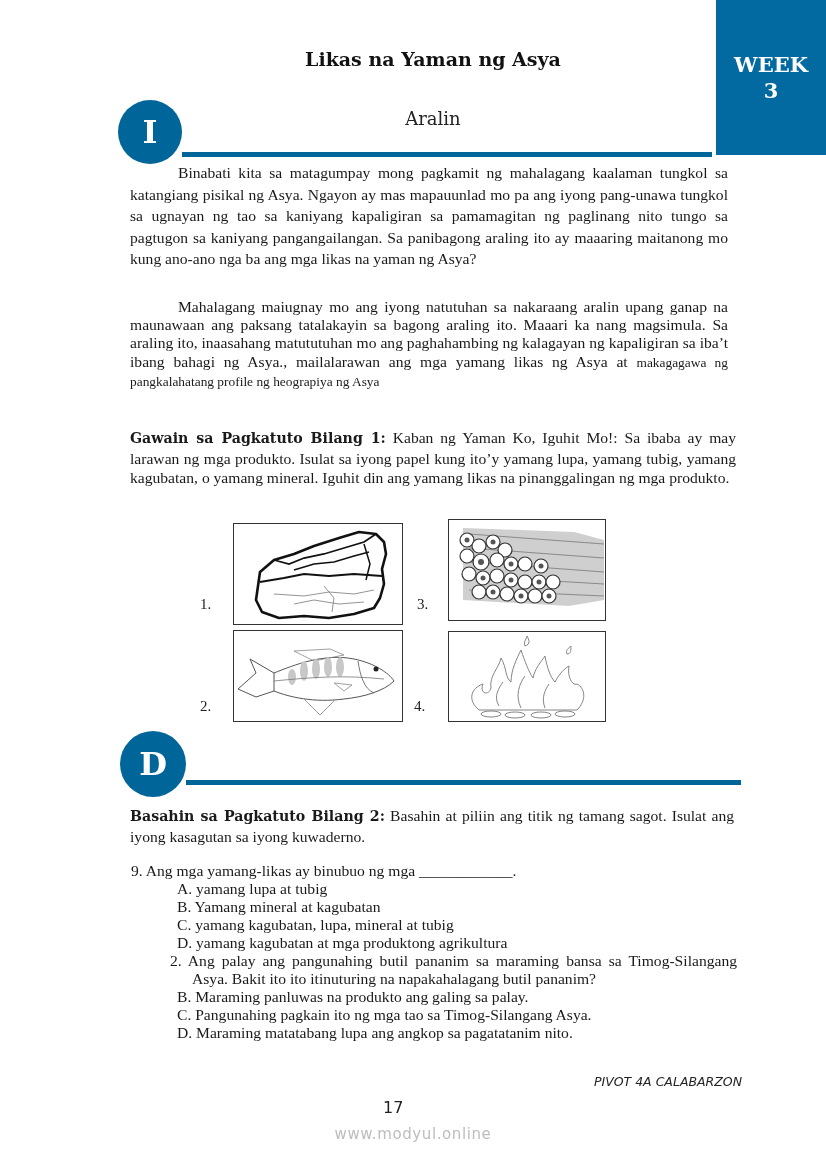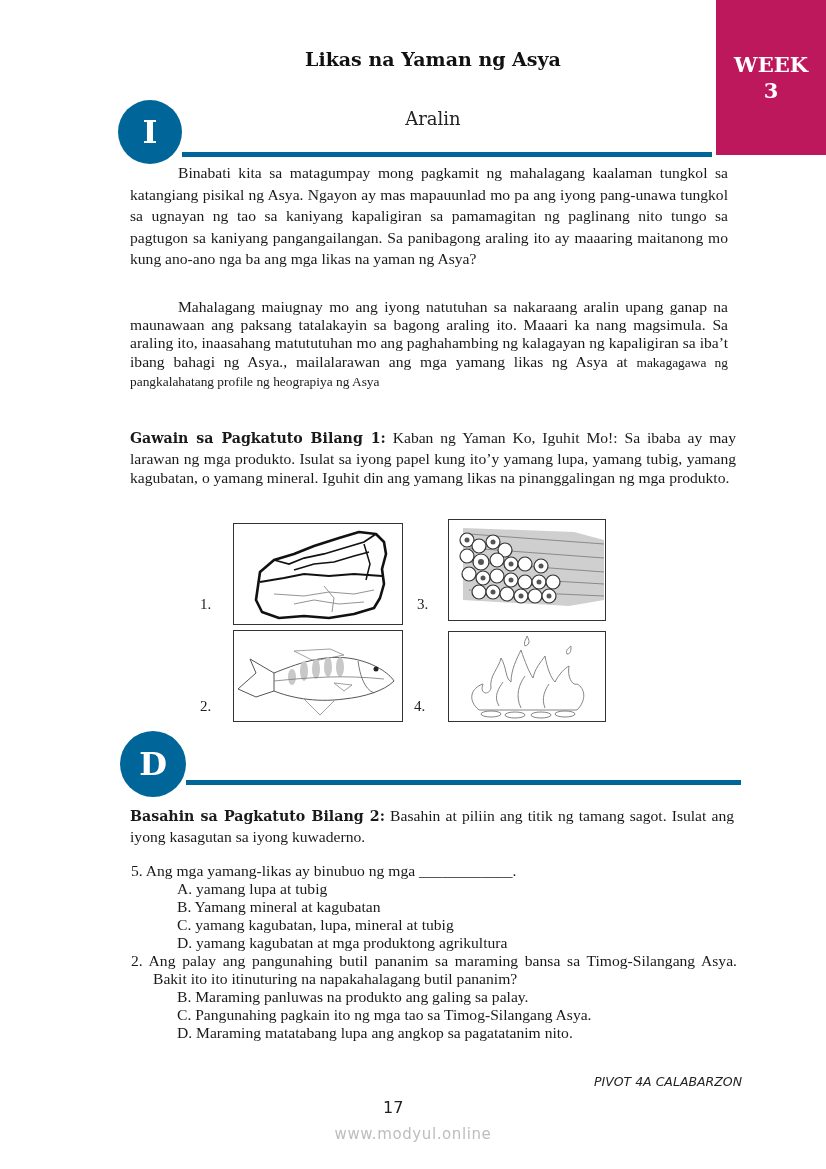--- a/index.html
+++ b/index.html
@@ -1,21 +1,21 @@
 <!DOCTYPE html>
 <html><head>
 <meta charset="utf-8">
 <style>
   * { box-sizing: border-box; margin: 0; padding: 0; }
   html, body { width: 826px; height: 1169px; background: #ffffff; overflow: hidden; }
   body { position: relative; font-family: "DejaVu Serif", serif; color: #1a1a1a; }
 
   .week-tab {
     position: absolute; left: 716px; top: 0; width: 110px; height: 155px;
-    background: #be185d; color: #fff; text-align: center;
+    background: #0369a1; color: #fff; text-align: center;
     font-family: "DejaVu Serif", serif; font-weight: bold; font-size: 21px; line-height: 26px;
     padding-top: 52px;
   }
   .title {
     position: absolute; left: 0; width: 826px; top: 48px; text-align: center;
     font-size: 19px; font-weight: bold; font-family: "DejaVu Serif", serif; color: #111;
     padding-left: 40px;
   }
   .subtitle {
     position: absolute; left: 0; width: 826px; top: 108px; text-align: center;
@@ -52,21 +52,21 @@
   .num {
     position: absolute; font-family: "Liberation Serif", serif; font-size: 15px; color: #222;
   }
 
   .q {
     position: absolute; left: 131px; width: 606px;
     font-family: "Liberation Serif", serif; font-size: 15.6px; line-height: 18.1px; color: #1a1a1a;
   }
   .q .stem { display: block; }
   .q .opt { display: block; padding-left: 46px; }
-  .q2 .stem { text-align: justify; padding-left: 22px; text-indent: -22px; }
+  .q2 .stem { text-align: justify; padding-left: 22px; text-indent: -22px; margin-left: 39px; }
 
   .footer-tag {
     position: absolute; right: 84px; top: 1074px; font-family: "DejaVu Sans", sans-serif;
     font-style: italic; font-size: 12.5px; color: #222;
   }
   .page-num {
     position: absolute; left: 383px; top: 1098px; font-family: "DejaVu Sans", sans-serif;
     font-size: 16px; color: #222;
   }
   .watermark {
@@ -201,21 +201,21 @@
 </div>
 
 <div class="circle" style="left:120px; top:731px; width:66px; height:66px;">
   <span>D</span>
 </div>
 <div class="rule" style="left:186px; top:780px; width:555px;"></div>
 
 <p class="activity a2"><b>Basahin sa Pagkatuto Bilang 2:</b><span> Basahin at piliin ang titik ng tamang sagot. Isulat ang iyong kasagutan sa iyong kuwaderno.</span></p>
 
 <div class="q q1" style="top:862px;">
-  <span class="stem">5. Ang mga yamang-likas ay binubuo ng mga ____________.</span>
+  <span class="stem">9. Ang mga yamang-likas ay binubuo ng mga ____________.</span>
   <span class="opt">A. yamang lupa at tubig</span>
   <span class="opt">B. Yamang mineral at kagubatan</span>
   <span class="opt">C. yamang kagubatan, lupa, mineral at tubig</span>
   <span class="opt">D. yamang kagubatan at mga produktong agrikultura</span>
 </div>
 
 <div class="q q2" style="top:952px;">
   <span class="stem">2. Ang palay ang pangunahing butil pananim sa maraming bansa sa Timog-Silangang Asya. Bakit ito ito itinuturing na napakahalagang butil pananim?</span>
   <span class="opt">B. Maraming panluwas na produkto ang galing sa palay.</span>
   <span class="opt">C. Pangunahing pagkain ito ng mga tao sa Timog-Silangang Asya.</span>

